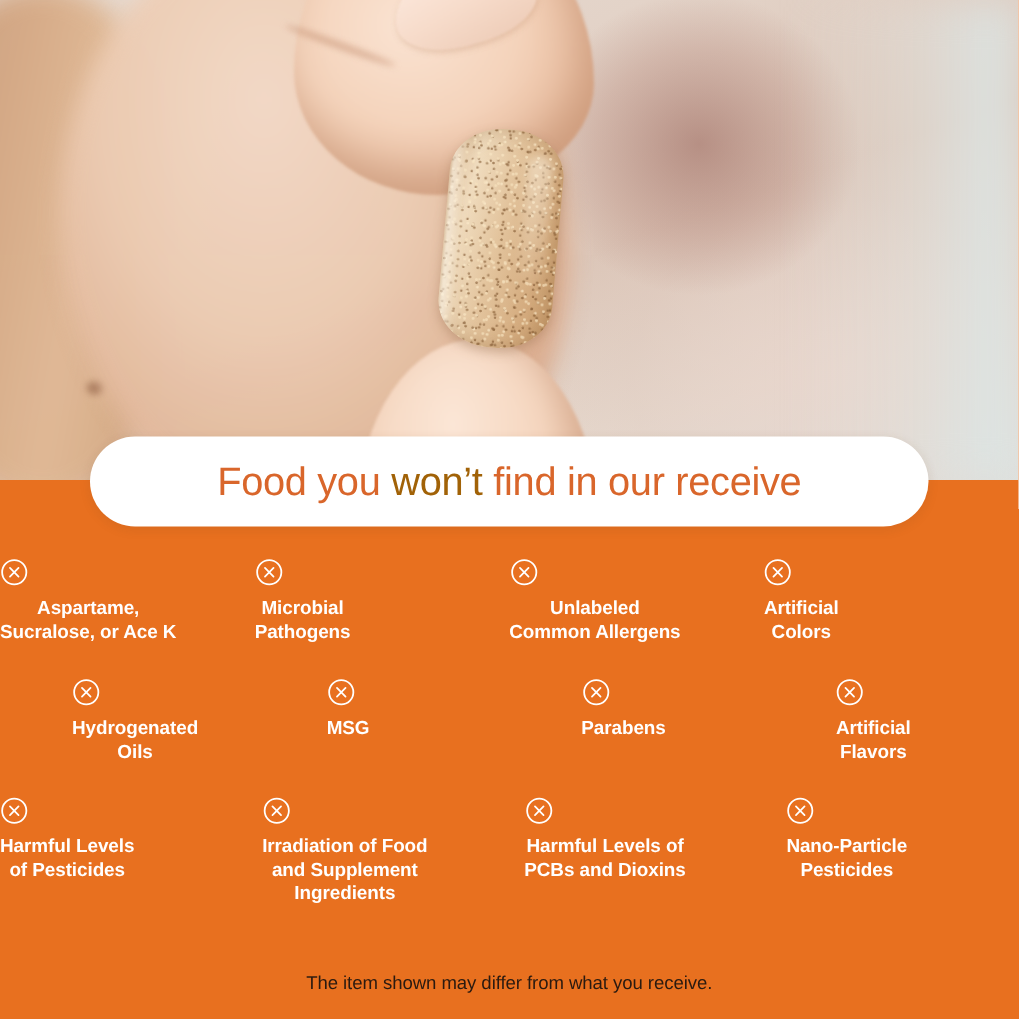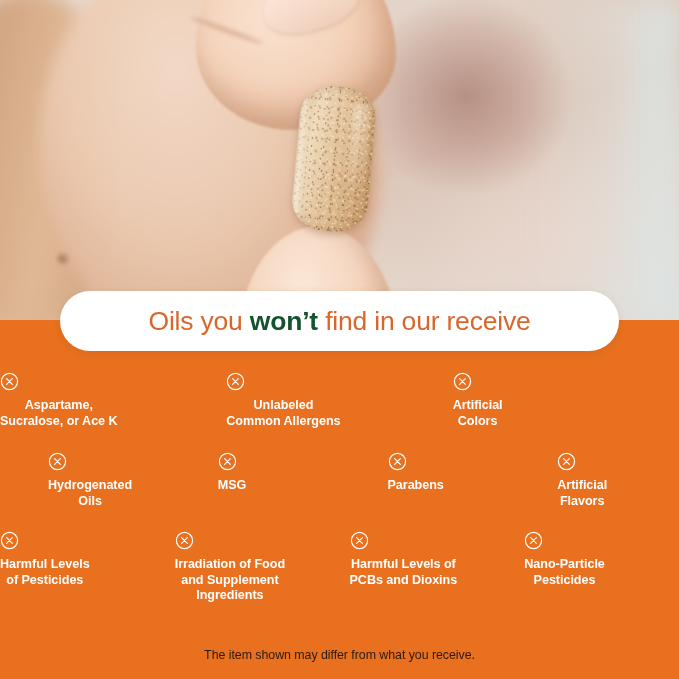--- a/index.html
+++ b/index.html
@@ -202,22 +202,22 @@
     z-index: 5;
   }
   .title-text {
     font-size: 26.5px;
     letter-spacing: -0.2px;
     color: #D9662B;
     font-weight: 400;
     white-space: nowrap;
   }
   .title-text b {
-    font-weight: 700;
-    color: #14532d;
+    font-weight: 400;
+    color: #a16207;
   }
 
   
   .body-panel {
     position: absolute;
     left: 0;
     top: 320px;
     width: 679px;
     height: 359px;
     background: #E8701F;
@@ -290,35 +290,43 @@
     <div class="thumbnail-plate"></div>
     <div class="finger"></div>
     <div class="tablet">
       <div class="tablet-speckle"></div>
       <div class="tablet-edge"></div>
       <div class="tablet-shine"></div>
     </div>
   </div>
 
   <div class="title-banner">
-    <div class="title-text"><span>Oils you </span><b>won’t</b><span> find in our receive</span></div>
+    <div class="title-text"><span>Food you </span><b>won’t</b><span> find in our receive</span></div>
   </div>
 
   <div class="body-panel">
 
     <div class="grid">
 
       <div class="grid-row r1">
         <div class="cell">
           <svg class="x-icon" viewBox="0 0 24 24">
               <circle cx="12" cy="12" r="10.2" fill="none" stroke="#ffffff" stroke-width="1.5"></circle>
               <path d="M8.4 8.4 L15.6 15.6 M15.6 8.4 L8.4 15.6" stroke="#ffffff" stroke-width="1.5" stroke-linecap="round"></path>
             </svg>
           <div class="cell-label">Aspartame,
 Sucralose, or Ace K</div>
+        </div>
+        <div class="cell">
+          <svg class="x-icon" viewBox="0 0 24 24">
+              <circle cx="12" cy="12" r="10.2" fill="none" stroke="#ffffff" stroke-width="1.5"></circle>
+              <path d="M8.4 8.4 L15.6 15.6 M15.6 8.4 L8.4 15.6" stroke="#ffffff" stroke-width="1.5" stroke-linecap="round"></path>
+            </svg>
+          <div class="cell-label">Microbial
+Pathogens</div>
         </div>
         <div class="cell">
           <svg class="x-icon" viewBox="0 0 24 24">
               <circle cx="12" cy="12" r="10.2" fill="none" stroke="#ffffff" stroke-width="1.5"></circle>
               <path d="M8.4 8.4 L15.6 15.6 M15.6 8.4 L8.4 15.6" stroke="#ffffff" stroke-width="1.5" stroke-linecap="round"></path>
             </svg>
           <div class="cell-label">Unlabeled
 Common Allergens</div>
         </div>
         <div class="cell">

